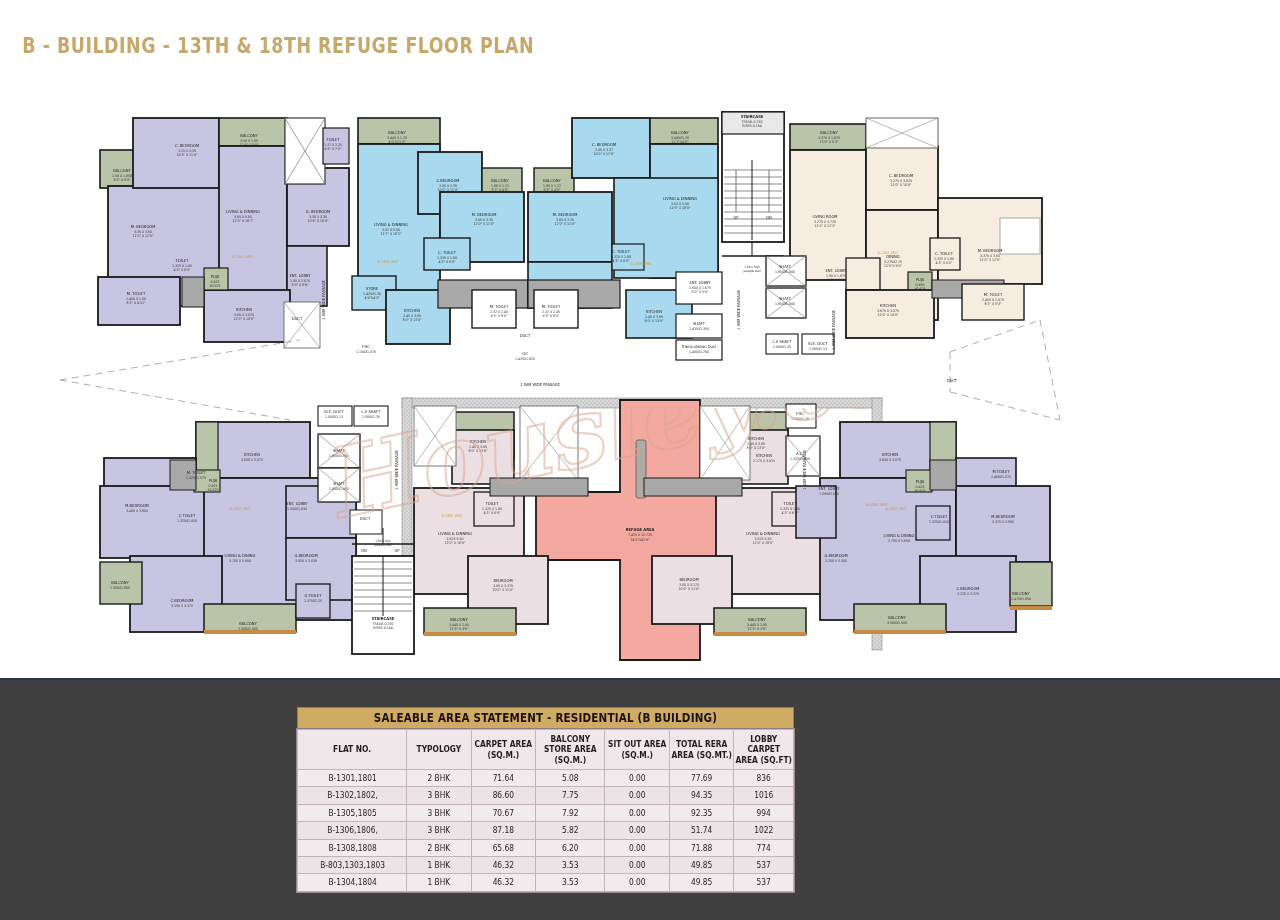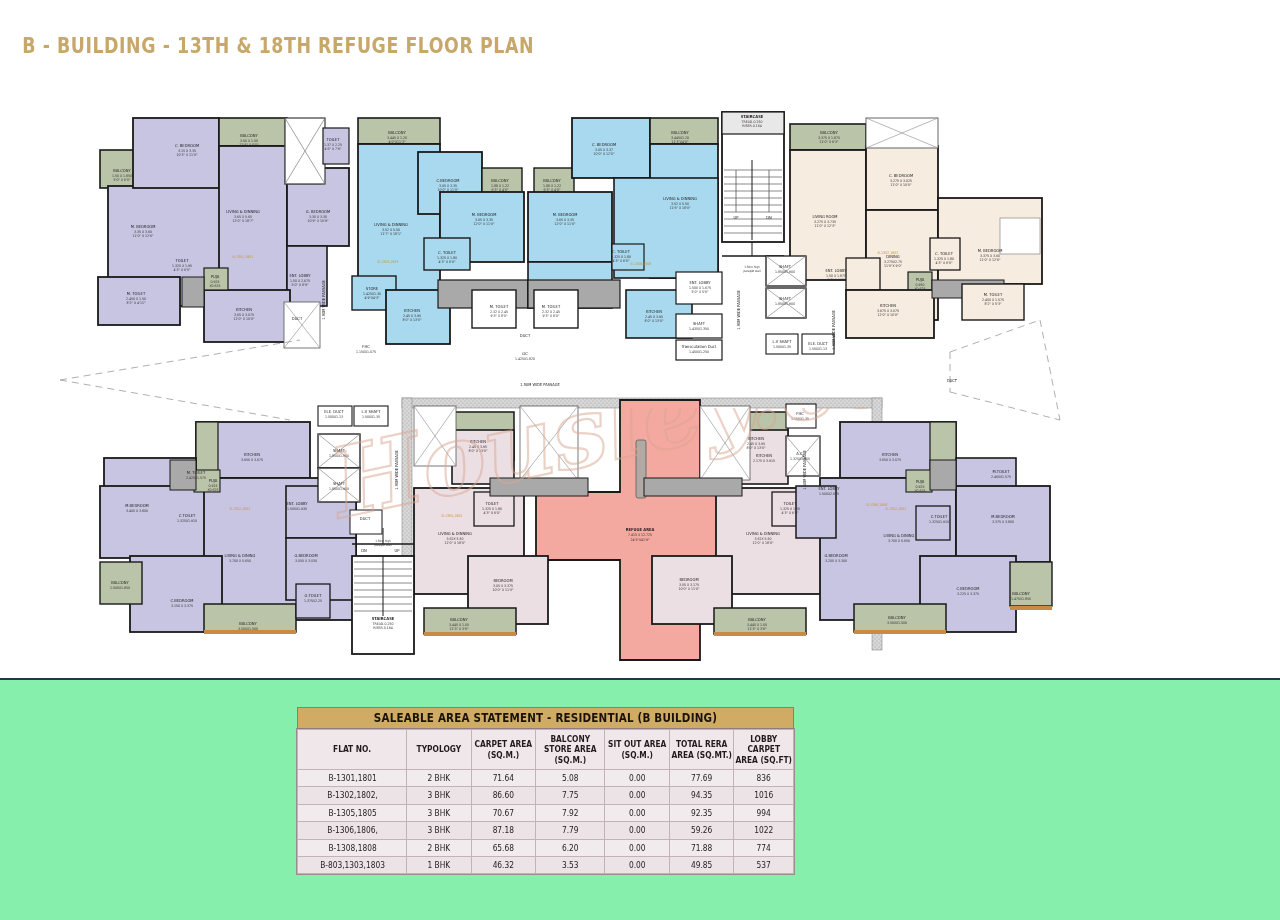--- a/index.html
+++ b/index.html
@@ -24,21 +24,21 @@
   
   #plan{
     position:absolute; left:0; top:78px; width:1280px; height:600px;
     background:#fff;
   }
   #plan svg{ display:block; }
 
   
   #footer{
     position:absolute; left:0; top:678px; width:1280px; height:242px;
-    background:#86efac; border-top:2px solid #1d3a52;
+    background:#404040; border-top:2px solid #1d3a52;
   }
 
   
   #area-table{
     position:absolute; left:297px; top:27px; width:497px;
     border-collapse:collapse; background:#efe7ea;
     box-shadow:0 0 0 1px #9a8b90;
   }
   #area-table caption{
     background:#cfab63; color:#1a1208; font-weight:bold;
@@ -640,39 +640,48 @@
           <td>70.67</td>
           <td>7.92</td>
           <td>0.00</td>
           <td>92.35</td>
           <td>994</td>
         </tr>
         <tr>
           <td class="flat">B-1306,1806,</td>
           <td>3 BHK</td>
           <td>87.18</td>
-          <td>7.79</td>
+          <td>5.82</td>
           <td>0.00</td>
-          <td>59.26</td>
+          <td>51.74</td>
           <td>1022</td>
         </tr>
         <tr>
           <td class="flat">B-1308,1808</td>
           <td>2 BHK</td>
           <td>65.68</td>
           <td>6.20</td>
           <td>0.00</td>
           <td>71.88</td>
           <td>774</td>
         </tr>
         <tr>
           <td class="flat">B-803,1303,1803</td>
           <td>1 BHK</td>
           <td>46.32</td>
           <td>3.53</td>
           <td>0.00</td>
           <td>49.85</td>
           <td>537</td>
         </tr>
+        <tr>
+          <td class="flat">B-1304,1804</td>
+          <td>1 BHK</td>
+          <td>46.32</td>
+          <td>3.53</td>
+          <td>0.00</td>
+          <td>49.85</td>
+          <td>537</td>
+        </tr>
       </tbody>
   </table>
 
 </div>
 
 </body></html>

